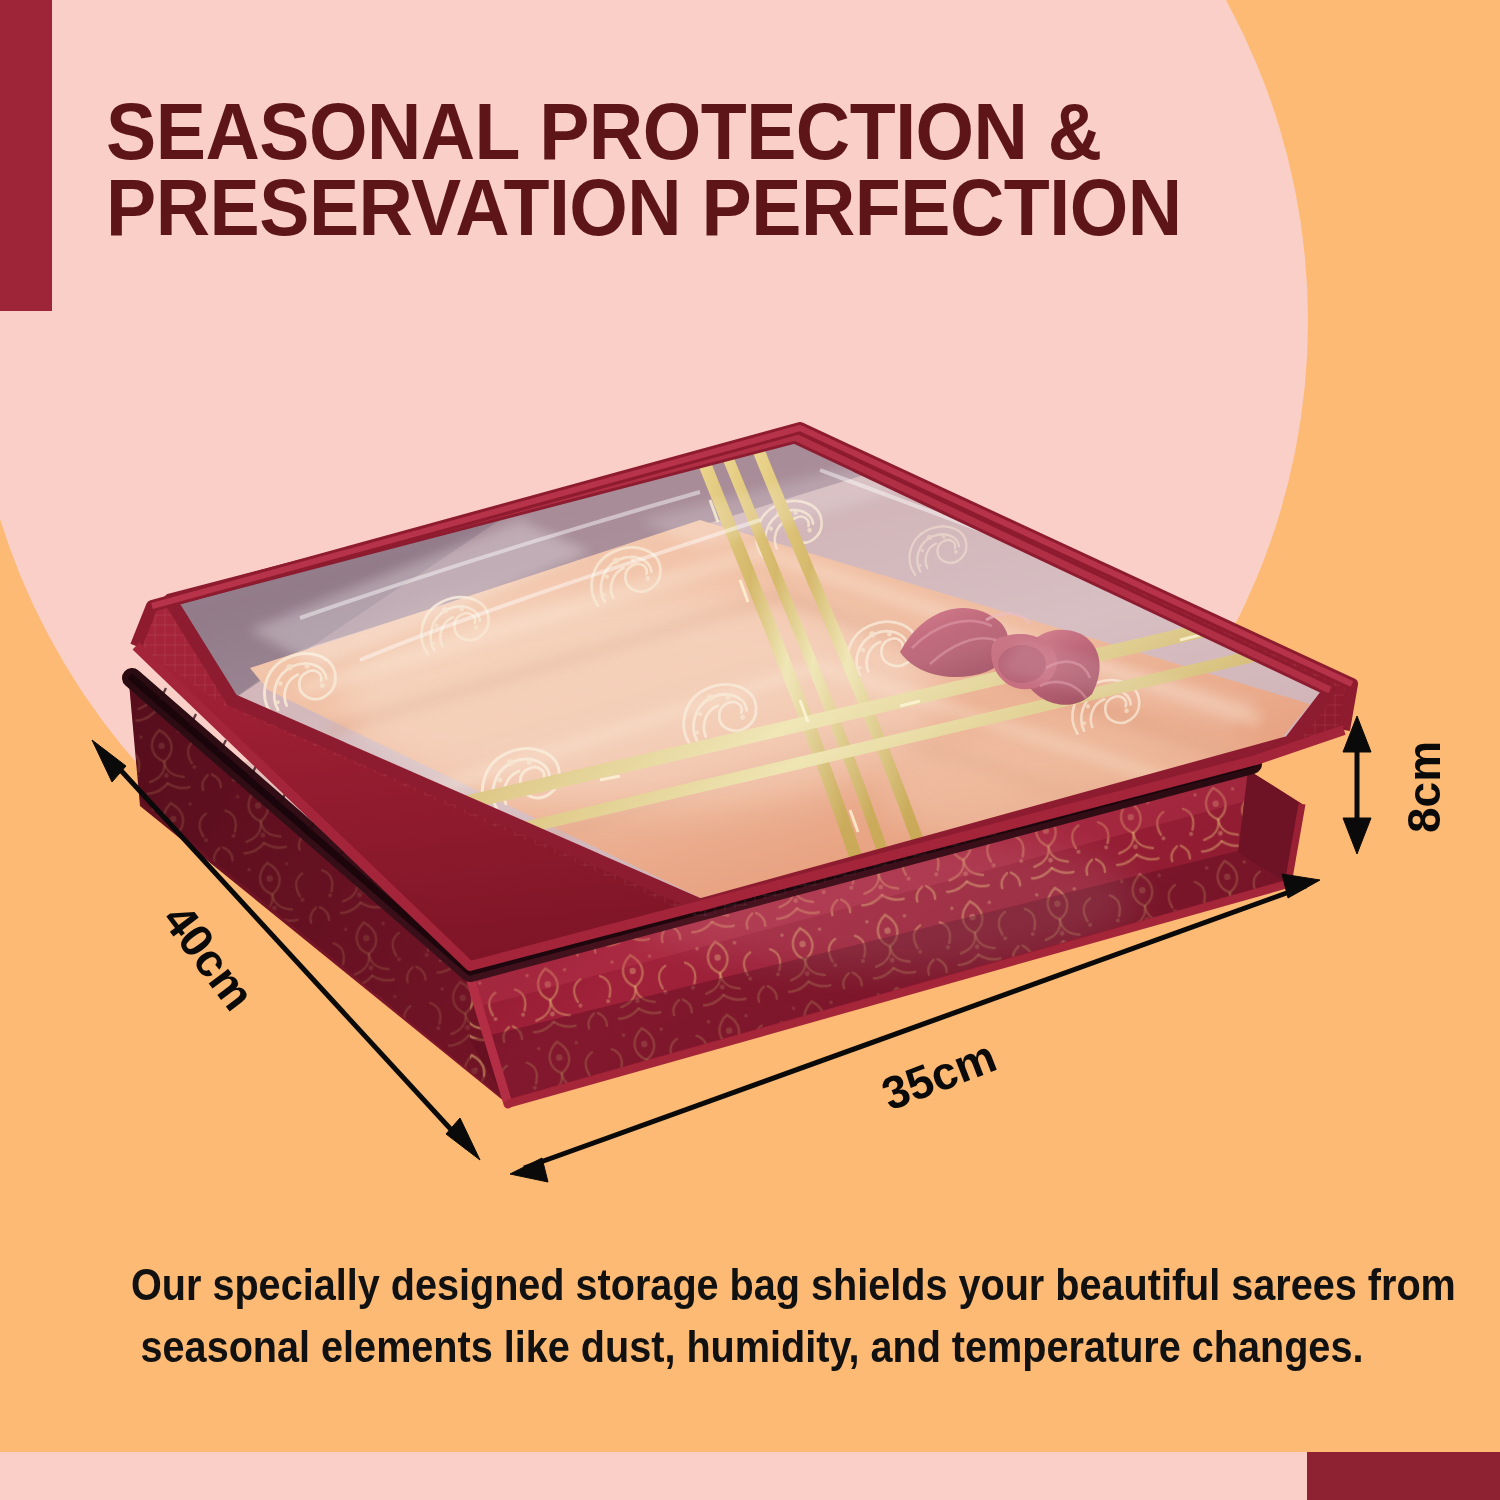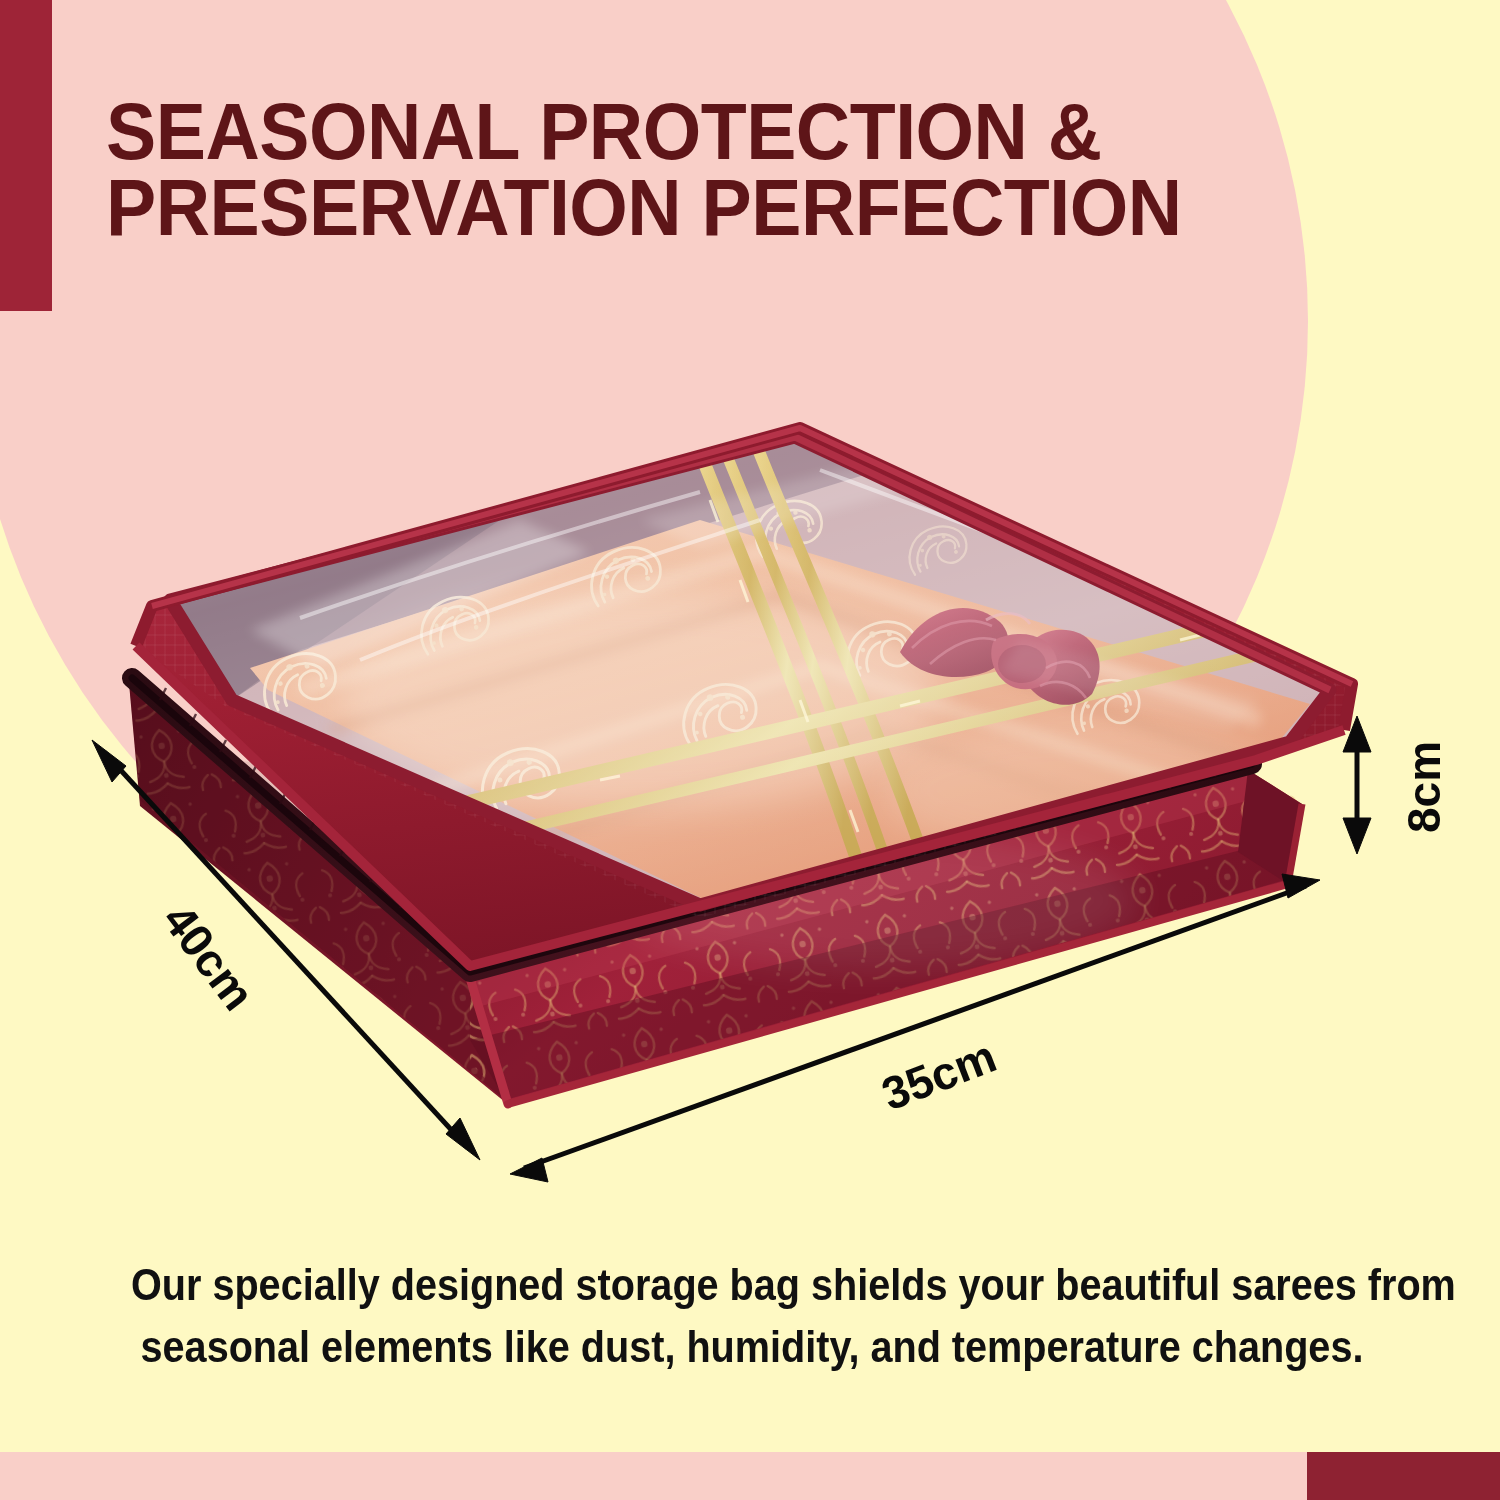--- a/index.html
+++ b/index.html
@@ -3,21 +3,21 @@
 <meta charset="utf-8">
 <style>
   html,body{margin:0;padding:0;}
   body{
     width:1500px;height:1500px;
     background:#ffffff;
     font-family:"Liberation Sans", sans-serif;
     overflow:hidden;
     position:relative;
   }
-  #stage{position:absolute;inset:0;width:1500px;height:1500px;overflow:hidden;background:#fef9c3;}
+  #stage{position:absolute;inset:0;width:1500px;height:1500px;overflow:hidden;background:#fdba74;}
 
   
   .pink-circle{
     position:absolute;
     left:-30px; top:-348px;
     width:1338px; height:1338px;
     border-radius:50%;
     background:#F9CFC8;
   }
   .accent-bar{

